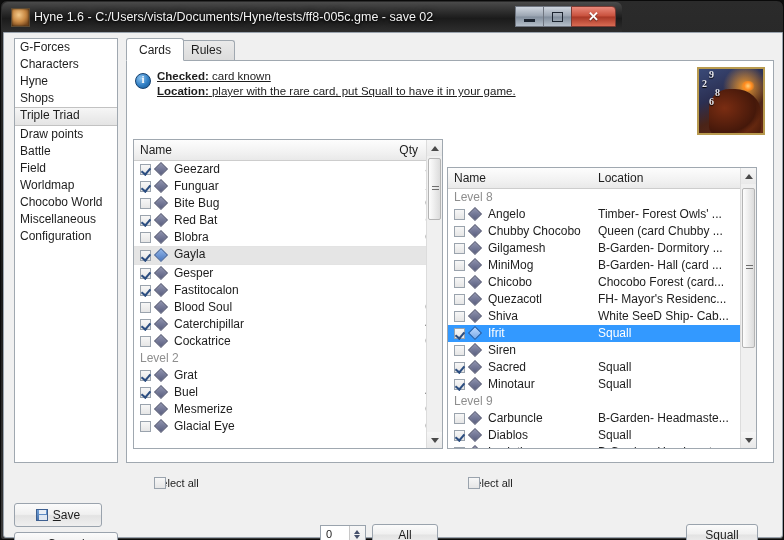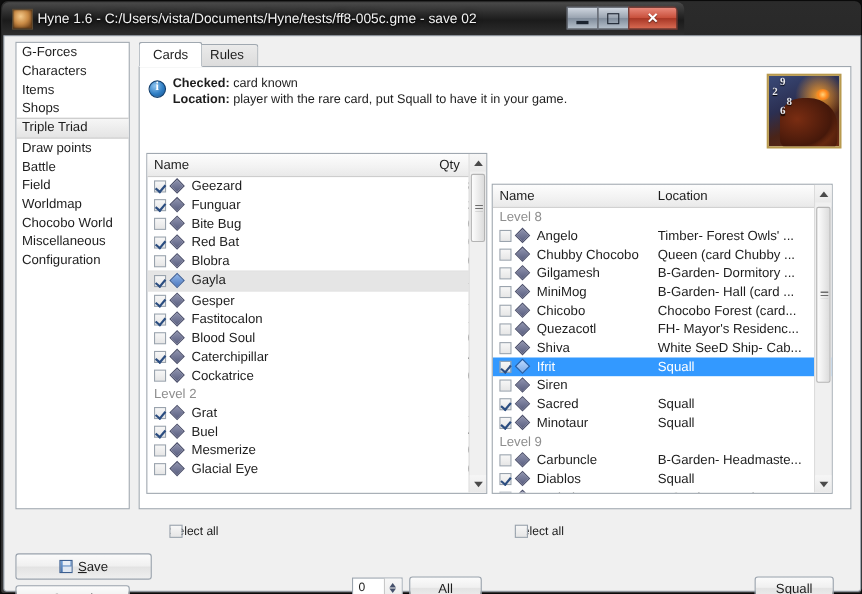--- a/index.html
+++ b/index.html
@@ -83,21 +83,21 @@
     height:17px;line-height:15px;
   }
   .btn{
     box-sizing:border-box;
     border:1px solid #9aa3ad;border-radius:3px;
     background:linear-gradient(180deg,#fbfbfb 0%,#f0f0f0 47%,#e3e3e3 53%,#efefef 100%);
     font-size:12px;color:#1d1d1d;
     display:flex;align-items:center;justify-content:center;gap:5px;
     cursor:default;
   }
-  #save-btn{position:absolute;left:10px;top:470px;width:124px;height:24px;text-align:right;}
+  #save-btn{position:absolute;left:10px;top:470px;width:88px;height:24px;text-align:right;}
   #cancel-btn{position:absolute;left:10px;top:499px;width:104px;height:24px;}
   .floppy{
     width:12px;height:12px;position:relative;display:inline-block;
     background:linear-gradient(180deg,#6f9fd8,#4a74ad);
     border:1px solid #3d5f90;box-sizing:border-box;
   }
   .floppy:before{
     content:"";position:absolute;left:2.5px;top:0px;width:7px;height:4px;background:#e8eef6;
   }
   .floppy:after{
@@ -126,21 +126,21 @@
   
   .info-icon{
     position:absolute;left:8px;top:12px;width:16px;height:16px;border-radius:50%;
     background:radial-gradient(circle at 35% 30%,#8fc4ef 0%,#2f7ec4 55%,#17538d 100%);
     border:1px solid #14406e;box-sizing:border-box;
   }
   .info-icon:before{
     content:"i";position:absolute;left:0;right:0;top:-1px;text-align:center;
     color:#fff;font-size:11px;font-weight:bold;font-family:"Liberation Serif",serif;
   }
-  .info-lines{position:absolute;left:30px;top:8px;font-size:11.5px;color:#1d1d1d;line-height:15px;}
+  .info-lines{position:absolute;left:30px;top:8px;font-size:11.5px;color:#1d1d1d;line-height:15px;text-decoration:underline;}
   .info-lines b{font-weight:bold;}
 
   
   .cardimg{
     position:absolute;right:8px;top:6px;width:68px;height:68px;
     border:2px solid #b89a4e;box-sizing:border-box;
     background:
       radial-gradient(circle at 72% 28%, rgba(255,160,40,.95) 0%, rgba(255,110,0,0) 34%),
       linear-gradient(155deg,#3a4a78 0%,#2b2f52 38%,#4a2418 62%,#6a2a12 100%);
     overflow:hidden;
@@ -264,21 +264,21 @@
           <span>✕</span>
         </div>
     </div>
   </div>
 
   <div class="client">
 
     <div class="sidebar">
       <div class="side-item">G-Forces</div>
       <div class="side-item">Characters</div>
-      <div class="side-item">Items</div>
+      <div class="side-item">Hyne</div>
       <div class="side-item">Shops</div>
       <div class="side-item selected">Triple Triad</div>
       <div class="side-item">Draw points</div>
       <div class="side-item">Battle</div>
       <div class="side-item">Field</div>
       <div class="side-item">Worldmap</div>
       <div class="side-item">Chocobo World</div>
       <div class="side-item">Miscellaneous</div>
       <div class="side-item">Configuration</div>
     </div>

